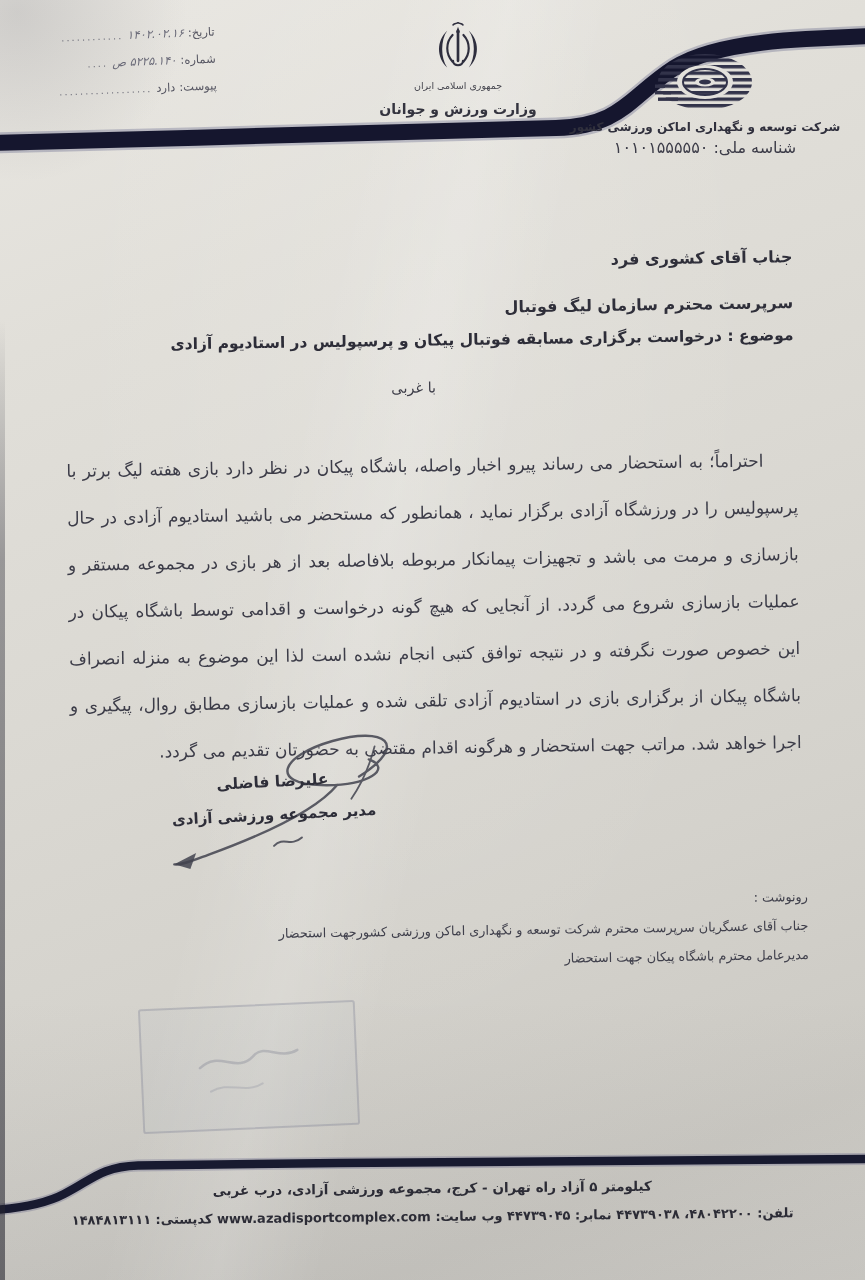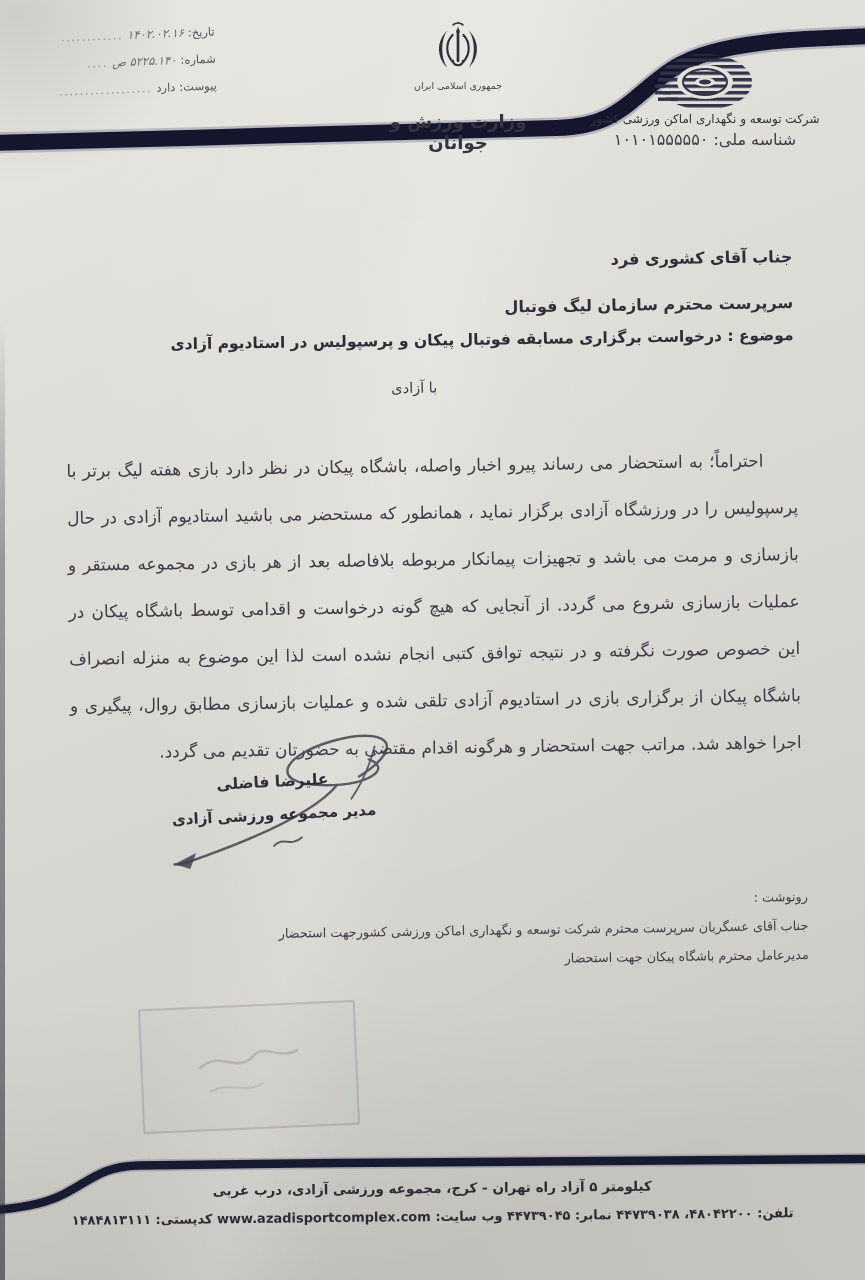--- a/index.html
+++ b/index.html
@@ -26,26 +26,26 @@
     font-size:11.5px;color:#585864;}
   .meta-row{display:flex;align-items:baseline;column-gap:4px;height:27px;overflow:hidden;white-space:nowrap;}
   .meta-row .lbl{color:#565662;}
   .meta-row .hand{color:#6a6a78;font-style:italic;letter-spacing:1px;}
   .meta-row .dots{color:#74747f;letter-spacing:2px;font-size:10px;}
 
   
   .ministry{position:absolute;top:22px;left:368px;width:180px;text-align:center;color:#34343f;}
   .ministry .emblem{display:block;margin:0 auto;}
   .ministry .country{font-size:9.5px;margin-top:2px;color:#46464f;}
-  .ministry .name{font-size:18px;font-weight:bold;margin-top:20px;}
+  .ministry .name{font-size:14px;font-weight:bold;margin-top:10px;}
 
   
   .company{position:absolute;top:52px;left:562px;width:286px;text-align:center;color:#30303d;}
   .company .logo{display:block;margin:0 auto;}
-  .company .parent{font-size:12px;font-weight:normal;margin-top:0;}
+  .company .parent{font-size:12px;font-weight:bold;margin-top:8px;}
   .company .name{font-size:14.5px;font-weight:bold;margin-top:3px;}
   .company .nid{font-size:16px;margin-top:4px;color:#3c3c48;}
 
   .tilt{position:absolute;inset:0;transform:rotate(-0.85deg);transform-origin:800px 300px;}
 
   .recipient{position:absolute;top:234px;right:72px;text-align:right;font-weight:bold;
     font-size:16px;color:#2f2f3a;line-height:46px;}
   .subject{position:absolute;top:326px;right:72px;font-weight:bold;font-size:15.5px;color:#2d2d38;}
   .salutation{position:absolute;top:374px;left:390px;font-size:14.5px;color:#3e3e49;}
 
@@ -144,21 +144,21 @@
 
   <div class="tilt">
 
     <div class="recipient">
       <div>جناب آقای کشوری فرد</div>
       <div>سرپرست محترم سازمان لیگ فوتبال</div>
     </div>
 
     <div class="subject">موضوع : درخواست برگزاری مسابقه فوتبال پیکان و پرسپولیس در استادیوم آزادی</div>
 
-    <div class="salutation">با آزادی</div>
+    <div class="salutation">با غربی</div>
 
     <p class="body-text">احتراماً؛ به استحضار می رساند پیرو اخبار واصله، باشگاه پیکان در نظر دارد بازی هفته لیگ برتر با پرسپولیس را در ورزشگاه آزادی برگزار نماید ، همانطور که مستحضر می باشید استادیوم آزادی در حال بازسازی و مرمت می باشد و تجهیزات پیمانکار مربوطه بلافاصله بعد از هر بازی در مجموعه مستقر و عملیات بازسازی شروع می گردد. از آنجایی که هیچ گونه درخواست و اقدامی توسط باشگاه پیکان در این خصوص صورت نگرفته و در نتیجه توافق کتبی انجام نشده است لذا این موضوع به منزله انصراف باشگاه پیکان از برگزاری بازی در استادیوم آزادی تلقی شده و عملیات بازسازی مطابق روال، پیگیری و اجرا خواهد شد. مراتب جهت استحضار و هرگونه اقدام مقتضی به حضورتان تقدیم می گردد.</p>
 
     <svg class="sig-svg" width="320" height="170" viewBox="0 0 320 170">
       <g fill="none" stroke="#42434f" stroke-width="2.4" stroke-linecap="round" opacity="0.85">
         <path d="M 236 52 C 288 20, 262 2, 210 16 C 158 30, 146 58, 198 60 C 246 62, 270 44, 246 35"></path>
         <path d="M 252 22 C 246 44, 238 60, 228 74" stroke-width="1.8"></path>
         <path d="M 214 60 C 190 88, 130 112, 84 128 C 70 133, 58 138, 50 137"></path>
         <path d="M 150 120 C 160 110, 166 122, 178 112" stroke-width="2"></path>
       </g>

